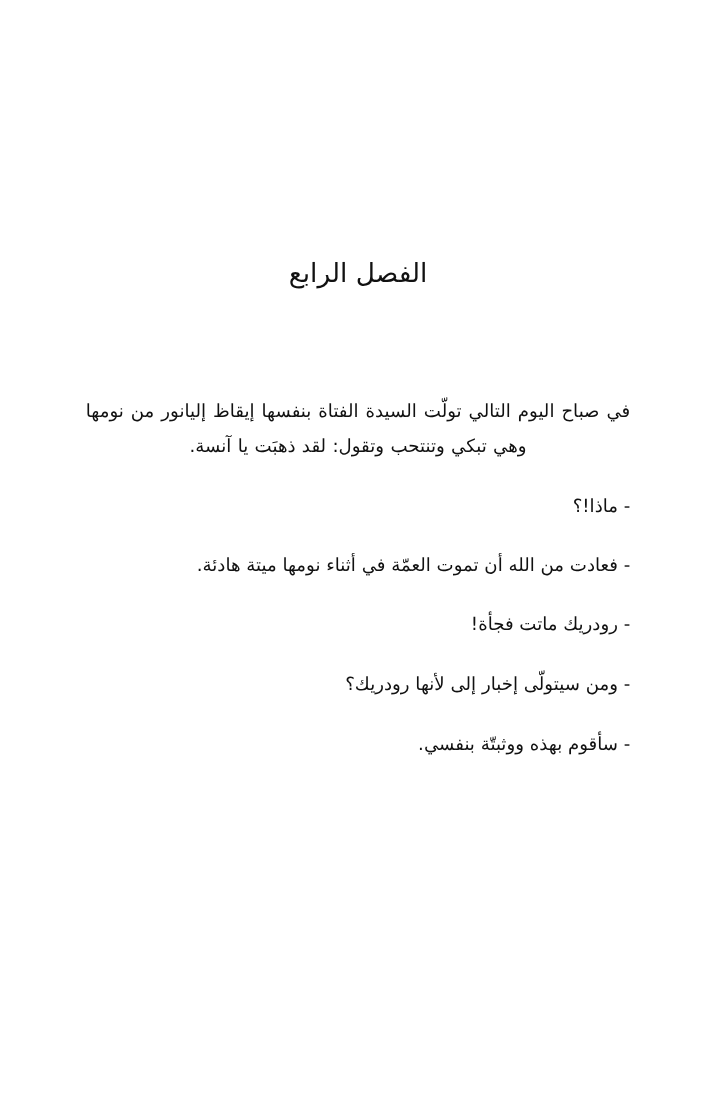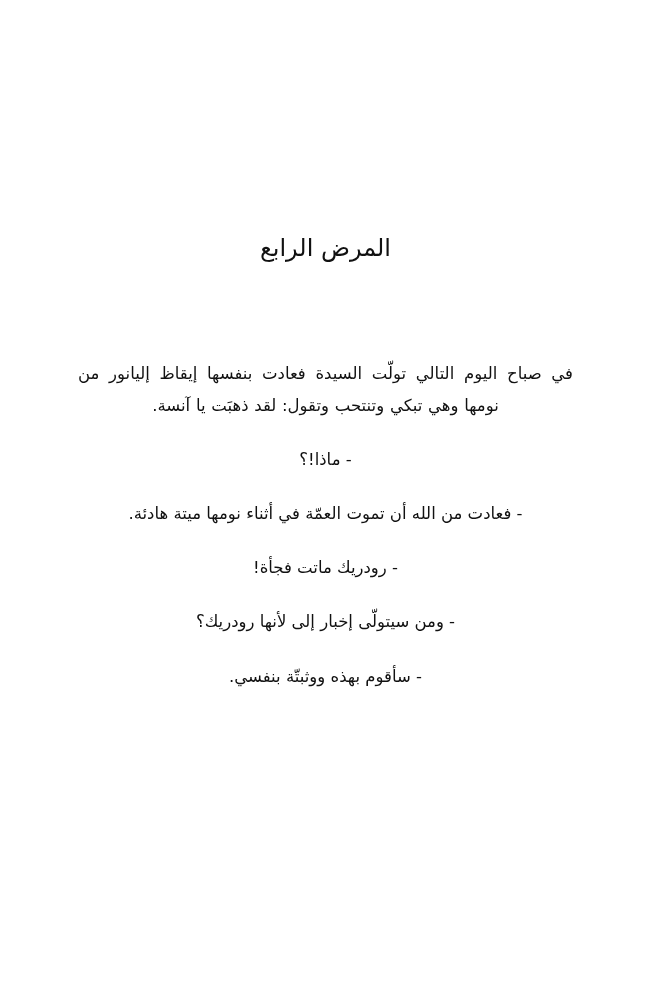--- a/index.html
+++ b/index.html
@@ -39,35 +39,34 @@
     line-height: 1.95;
     text-align: justify;
     text-align-last: center;
     text-justify: inter-word;
     word-spacing: 0.5px;
   }
   p.dialogue {
     margin: 0 0 22px 0;
     font-size: 16.5px;
     line-height: 1.95;
-    text-align: center;
   }
   p.para:last-child, p.dialogue:last-child {
     margin-bottom: 0;
   }
 </style>
 </head>
 <body>
 
 <div class="page">
 
-  <h1 class="chapter-title">المرض الرابع</h1>
+  <h1 class="chapter-title">الفصل الرابع</h1>
 
   <div class="body-block">
-    <p class="para">في صباح اليوم التالي تولّت السيدة فعادت بنفسها إيقاظ إليانور من نومها وهي تبكي وتنتحب وتقول: لقد ذهبَت يا آنسة.</p>
+    <p class="para">في صباح اليوم التالي تولّت السيدة الفتاة بنفسها إيقاظ إليانور من نومها وهي تبكي وتنتحب وتقول: لقد ذهبَت يا آنسة.</p>
 
     <p class="dialogue">- ماذا!؟</p>
 
 
     <p class="dialogue">- فعادت من الله أن تموت العمّة في أثناء نومها ميتة هادئة.</p>
 
     <p class="dialogue">- رودريك ماتت فجأة!</p>
 
 
     <p class="dialogue">- ومن سيتولّى إخبار إلى لأنها رودريك؟</p>

